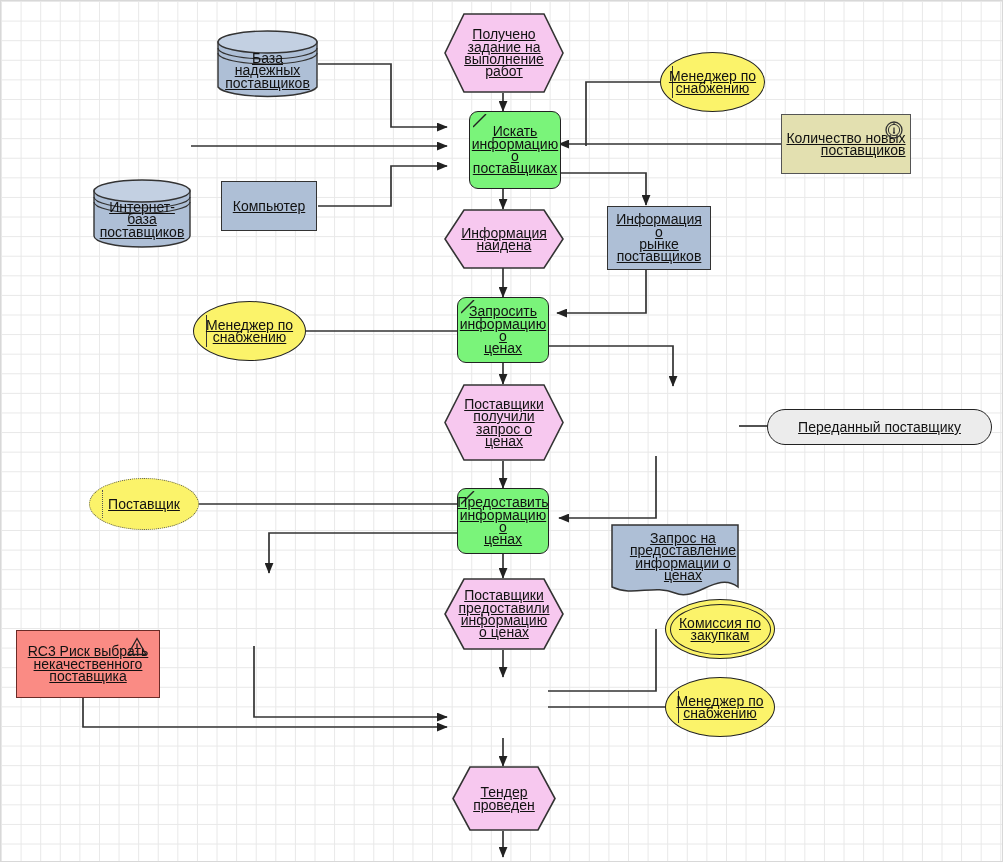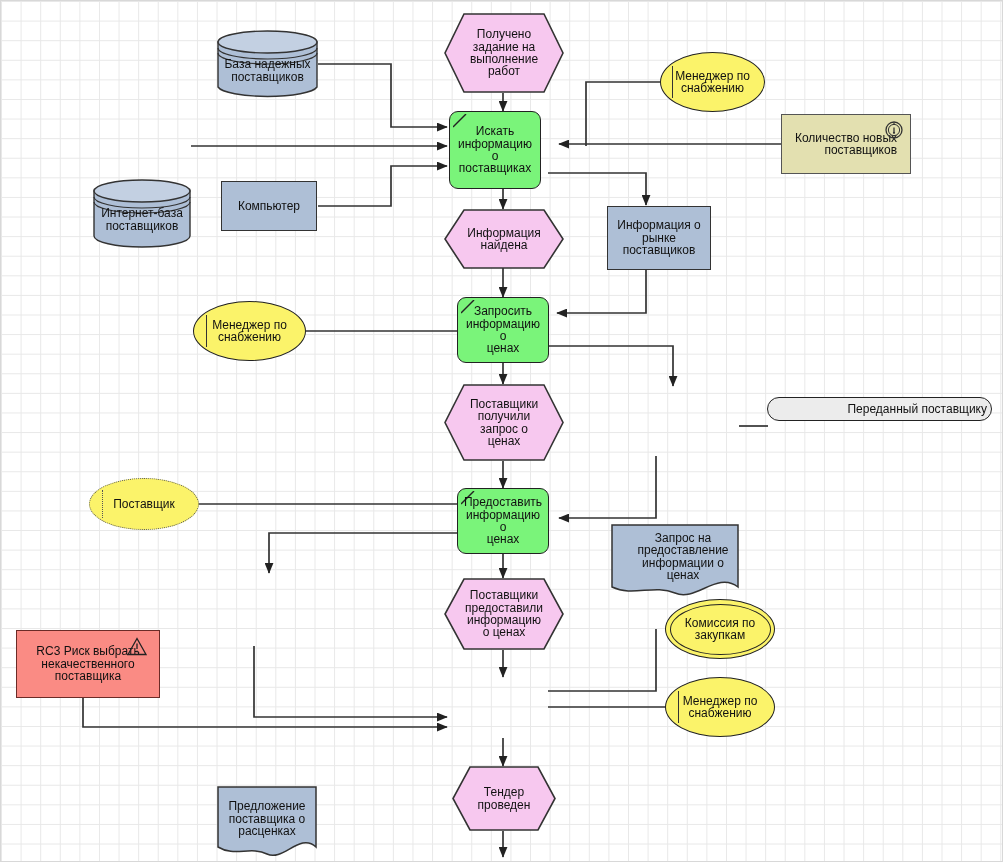--- a/index.html
+++ b/index.html
@@ -14,22 +14,22 @@
     background-size:19.6px 19.6px;
     background-position:0px 0px;
     overflow:hidden;
     box-sizing:border-box;
     border:1px solid #d8d8d8;
   }
   .svglayer{position:absolute;left:0;top:0;width:1003px;height:862px;pointer-events:none;}
   .node{position:absolute;box-sizing:border-box;display:flex;align-items:center;justify-content:center;text-align:center;}
   .node .lbl{
     position:relative;z-index:3;
-    font-size:12px;line-height:12.4px;color:#111111;
-    padding:0 4px;white-space:pre-line;
+    font-size:14px;line-height:12.4px;color:#111111;
+    padding:0 4px;white-space:pre-line;text-decoration:underline;
   }
   
   .hex{ }
   .hex .shp{position:absolute;left:0;top:0;width:100%;height:100%;z-index:1;}
   .proc{
     background:#7af47a;border:1.6px solid #222;border-radius:9px;
   }
   .proc .foldline{
     position:absolute;left:3px;top:2px;width:14px;height:14px;z-index:2;
   }
@@ -165,21 +165,21 @@
       <circle cx="10" cy="10" r="8" fill="none" stroke="#333" stroke-width="1.3"></circle>
       <circle cx="10" cy="10" r="5.6" fill="none" stroke="#333" stroke-width="1"></circle>
       <path d="M10,2.4 L10,5" stroke="#333" stroke-width="1.2"></path>
       <path d="M10,12.5 L10,7.5" stroke="#333" stroke-width="1.3"></path>
       <circle cx="10" cy="12.8" r="1.1" fill="#333"></circle>
     </svg>
     <span class="lbl">Количество новых
 поставщиков</span>
   </div>
 
-  <div class="node proc" style="left:448px;top:110px;width:92px;height:78px;">
+  <div class="node proc" style="left:468px;top:110px;width:92px;height:78px;">
     <svg class="foldline" viewBox="0 0 14 14">
         <path d="M0,13 L13,0" stroke="#222" stroke-width="1.4" fill="none"></path>
       </svg>
     <span class="lbl">Искать
 информацию о
 поставщиках</span>
   </div>
 
   <div class="node hex" style="left:443px;top:208px;width:120px;height:60px;">
     <svg class="shp" viewBox="0 0 120 60" preserveAspectRatio="none">
@@ -222,46 +222,38 @@
 
   <div class="node docshape" style="left:610px;top:385px;width:128px;height:75px;padding-left:16px;">
     <svg class="shp" viewBox="0 0 128 75" preserveAspectRatio="none">
       <path d="M1,1 L127,1 L127,63 C106,47 85,78 64,69 C43,60 22,73 1,63 Z" fill="#aebfd6" stroke="#333" stroke-width="1.5" vector-effect="non-scaling-stroke"></path>
     </svg>
     <span class="lbl" style="margin-top:-10px;">Запрос на
 предоставление
 информации о ценах</span>
   </div>
 
-  <div class="node stadium" style="left:766px;top:396px;width:225px;height:24px;justify-content:flex-end;">
+  <div class="node stadium" style="left:766px;top:408px;width:225px;height:36px;">
     <span class="lbl">Переданный поставщику</span>
   </div>
 
   <div class="node ell dotted" style="left:88px;top:477px;width:110px;height:52px;">
     <span class="bar" style="border-left:1.6px dotted #555;"></span>
     <span class="lbl">Поставщик</span>
   </div>
 
   <div class="node proc" style="left:456px;top:487px;width:92px;height:66px;">
     <svg class="foldline" viewBox="0 0 14 14">
         <path d="M0,13 L13,0" stroke="#222" stroke-width="1.4" fill="none"></path>
       </svg>
     <span class="lbl">Предоставить
 информацию о
 ценах</span>
   </div>
 
-  <div class="node docshape" style="left:216px;top:572px;width:100px;height:74px;">
-    <svg class="shp" viewBox="0 0 100 74" preserveAspectRatio="none">
-      <path d="M1,1 L99,1 L99,61 C83,46 66,76 50,68 C34,60 17,71 1,61 Z" fill="#aebfd6" stroke="#333" stroke-width="1.5" vector-effect="non-scaling-stroke"></path>
-    </svg>
-    <span class="lbl" style="margin-top:-8px;">Предложение
-поставщика о
-расценках</span>
-  </div>
 
   <div class="node hex" style="left:443px;top:577px;width:120px;height:72px;">
     <svg class="shp" viewBox="0 0 120 72" preserveAspectRatio="none">
         <polygon points="20,1 100,1 119,36 100,71 20,71 1,36" fill="#f7c8ef" stroke="#333" stroke-width="1.6" vector-effect="non-scaling-stroke"></polygon>
       </svg>
     <span class="lbl">Поставщики
 предоставили
 информацию
 о ценах</span>
   </div>

